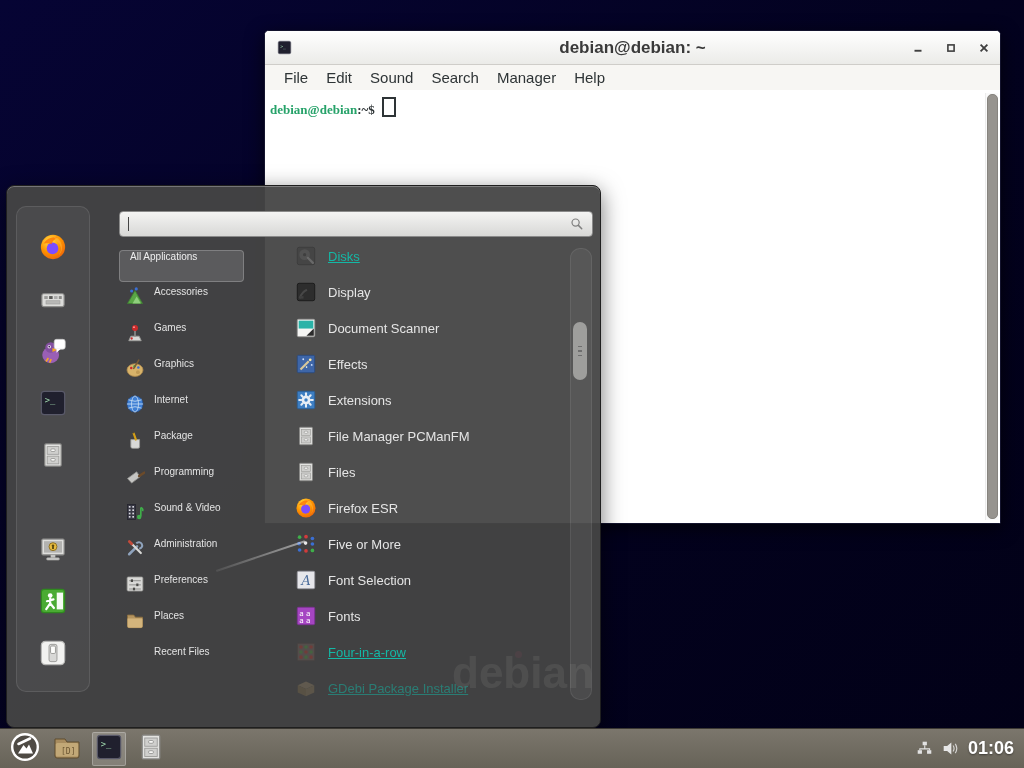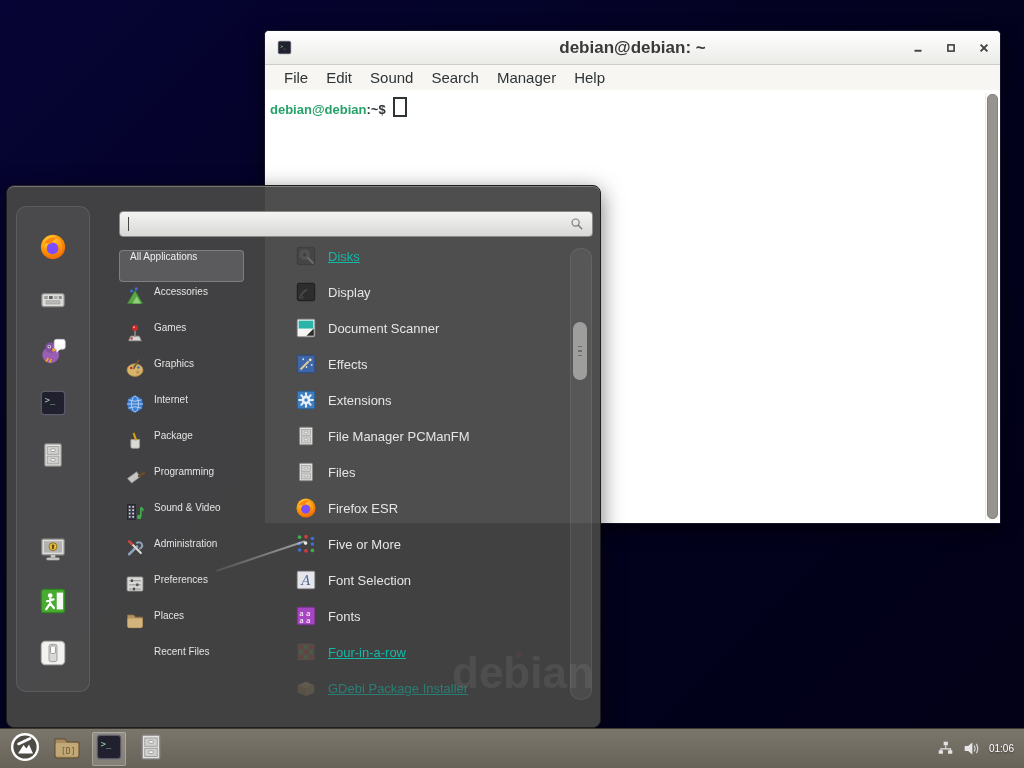--- a/index.html
+++ b/index.html
@@ -14,21 +14,21 @@
   .term{position:absolute;left:264px;top:30px;width:735px;height:492px;background:#fff;border:1px solid #14142e;border-radius:5px 5px 2px 2px;box-shadow:0 5px 18px rgba(0,0,0,.65);z-index:1;}
   .titlebar{position:relative;height:33px;background:linear-gradient(#ffffff,#ebebe8);border-bottom:1px solid #cfcdc9;border-radius:4px 4px 0 0;}
   .titlebar .app-ic{position:absolute;left:12px;top:9px;width:15px;height:15px;}
   .titlebar .ttl{display:block;text-align:center;line-height:33px;font-size:17px;font-weight:bold;color:#3a3a3a;}
   .wctrls{position:absolute;right:10px;top:0;height:33px;display:flex;align-items:center;gap:20px;}
   .wbtn{width:13px;height:13px;display:flex;align-items:center;justify-content:center;cursor:default;}
   .wbtn svg{width:10px;height:10px;}
   .menubar{height:25px;background:#f7f6f3;display:flex;align-items:center;padding-left:10px;}
   .tmenu-item{font-size:15px;color:#2e3436;padding:0 9px;line-height:25px;}
   .tcontent{position:absolute;left:0;right:0;top:59px;bottom:0;background:#fff;}
-  .promptline{padding:7px 0 0 5px;font-family:Liberation Sans, sans-serif;font-size:13px;font-weight:bold;white-space:pre;}
+  .promptline{padding:7px 0 0 5px;font-family:Liberation Serif, serif;font-size:13px;font-weight:bold;white-space:pre;}
   .p-user{color:#26a269;}
   .p-suffix{color:#2e3436;}
   .cursorbox{display:inline-block;width:10px;height:16px;border:2px solid #2e3436;vertical-align:-3px;margin-left:7px;background:#fff;}
   .vscroll{position:absolute;top:3px;bottom:3px;right:2px;width:12px;background:#fafafa;border-left:1px solid #ececec;}
   .vthumb{position:absolute;top:1px;bottom:1px;left:1px;width:9px;background:#97948f;border:1px solid #87847f;border-radius:5px;}
 
   
   .menu{position:absolute;left:6px;top:185px;width:593px;height:541px;background:rgba(68,68,68,.95);border:1px solid #1f1f1f;border-radius:8px;box-shadow:inset 0 1px 0 rgba(255,255,255,.28),0 6px 22px rgba(0,0,0,.55);z-index:2;}
   .favs{position:absolute;left:9px;top:20px;width:74px;height:486px;background:rgba(255,255,255,.05);border:1px solid rgba(255,255,255,.10);border-radius:10px;display:flex;flex-direction:column;align-items:center;padding-top:26px;box-sizing:border-box;}
   .fav{width:28px;height:28px;margin-bottom:24px;cursor:pointer;}
@@ -60,21 +60,21 @@
   .trail{position:absolute;left:216px;top:570px;width:94px;height:2px;background:linear-gradient(90deg,rgba(190,190,190,.12),rgba(215,215,215,.65));transform:rotate(-18.5deg);transform-origin:left center;z-index:5;border-radius:1px;}
 
   
   .taskbar{position:absolute;left:0;bottom:0;width:1024px;height:40px;background:linear-gradient(#7b766c,#676358);border-top:1px solid #3c3933;display:flex;align-items:center;padding:0 8px;box-sizing:border-box;z-index:6;}
   .tb-launch{width:34px;height:34px;display:flex;align-items:center;justify-content:center;margin-right:8px;border-radius:2px;cursor:pointer;}
   .tb-launch svg{width:30px;height:30px;}
   .tb-launch.active{background:rgba(255,255,255,.18);box-shadow:inset 0 0 0 1px rgba(255,255,255,.25);}
   .tb-launch.active svg{width:28px;height:28px;}
   .tray{margin-left:auto;display:flex;align-items:center;gap:9px;padding-right:2px;}
   .tray .ic svg{width:17px;height:17px;display:block;}
-  .clock{font-size:10px;font-weight:normal;color:#fff;text-shadow:0 1px 2px rgba(0,0,0,.45);}
+  .clock{font-size:18px;font-weight:bold;color:#fff;text-shadow:0 1px 2px rgba(0,0,0,.45);}
 </style>
 </head>
 <body>
 
 <div class="desktop">
 
   <div class="watermark">
     <span>debian</span>
     <span class="tittle"></span>
   </div>

